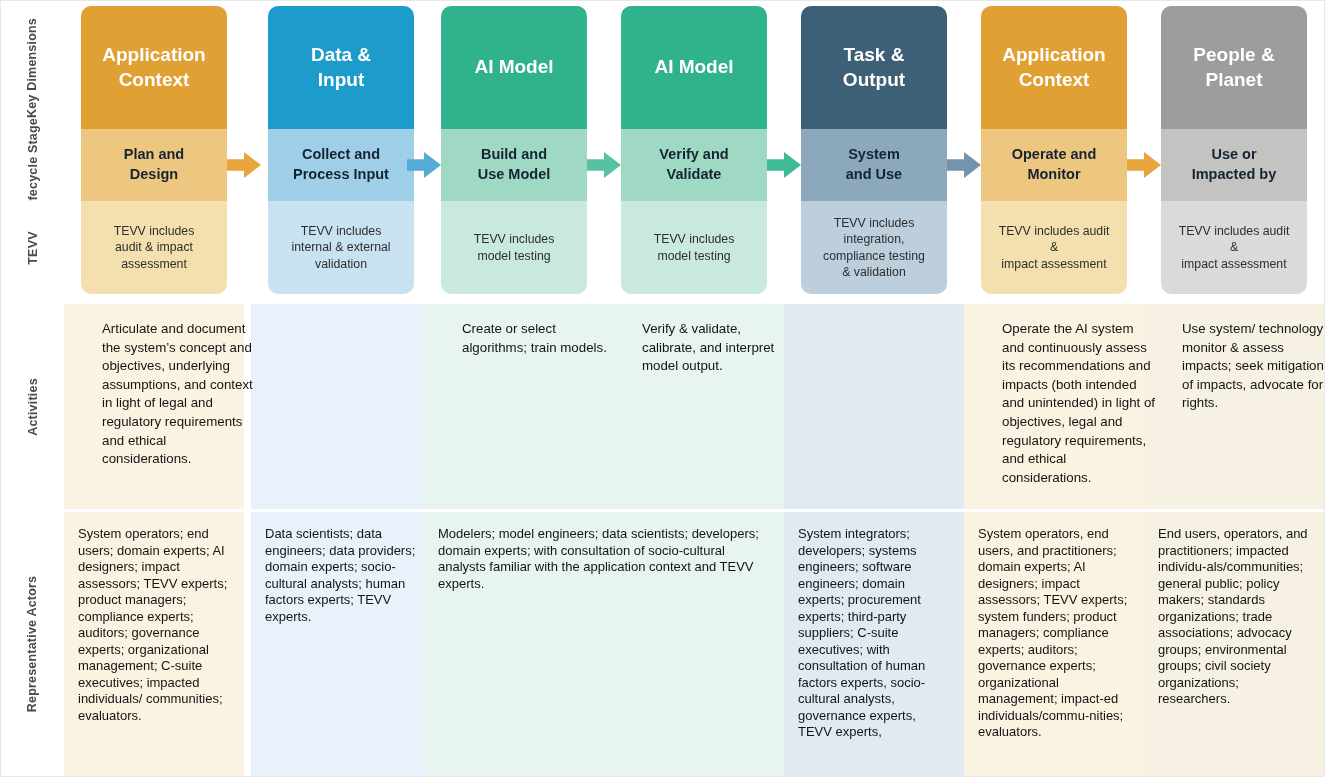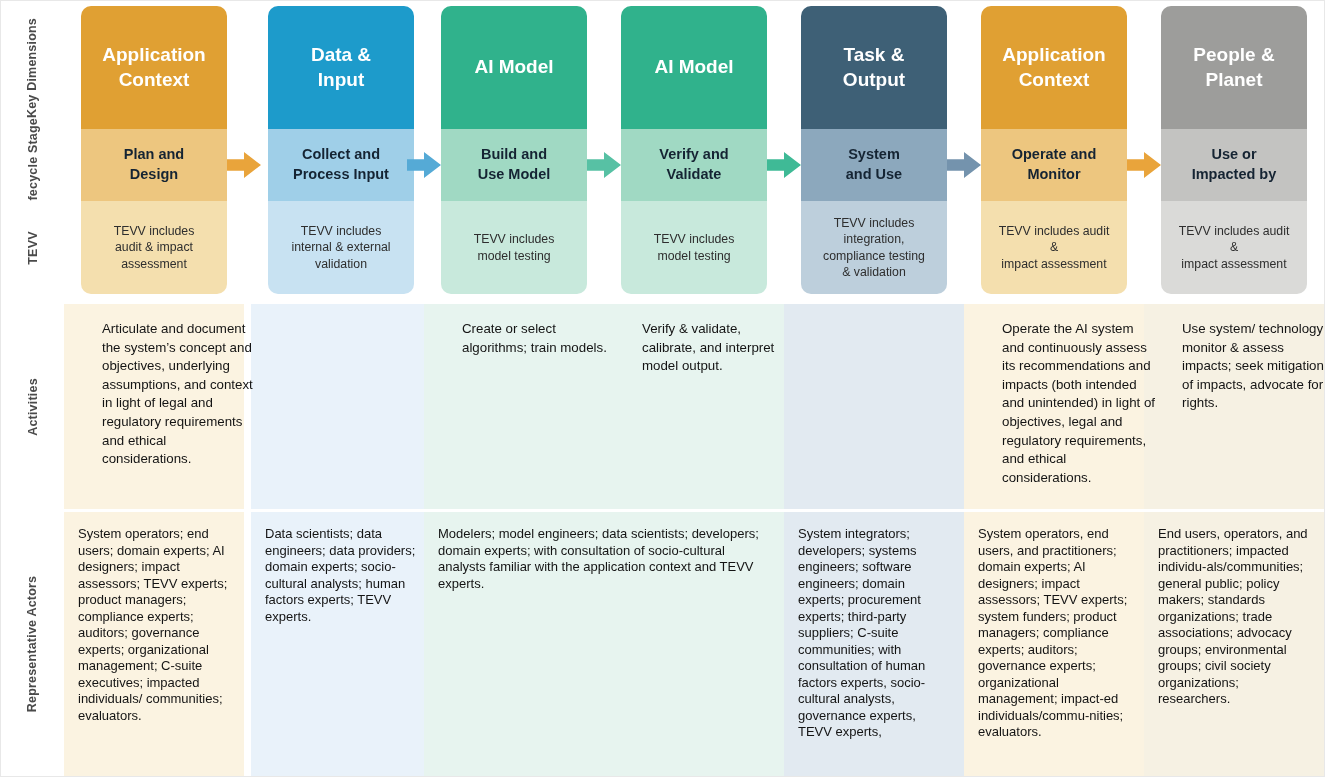--- a/index.html
+++ b/index.html
@@ -132,21 +132,21 @@
     <div class="pill">
       <div class="cell-header">Task &amp;
 Output</div>
       <div class="cell-stage">System
 and Use</div>
       <div class="cell-tevv">TEVV includes
 integration,
 compliance testing
 &amp; validation</div>
     </div>
-    <div class="actors">System integrators; developers; systems engineers; software engineers; domain experts; procurement experts; third-party suppliers; C-suite communities; with consultation of human factors experts, socio-cultural analysts, governance experts, TEVV experts,</div>
+    <div class="actors">System integrators; developers; systems engineers; software engineers; domain experts; procurement experts; third-party suppliers; C-suite executives; with consultation of human factors experts, socio-cultural analysts, governance experts, TEVV experts,</div>
   </div>
 
   <div class="col col-5" style="--header: #E0A033; --stage: #EDC67F; --tevv: #F4DFAE; --bg: #FBF3E1;">
     <div class="colbg"></div>
     <div class="pill">
       <div class="cell-header">Application
 Context</div>
       <div class="cell-stage">Operate and
 Monitor</div>
       <div class="cell-tevv">TEVV includes audit

